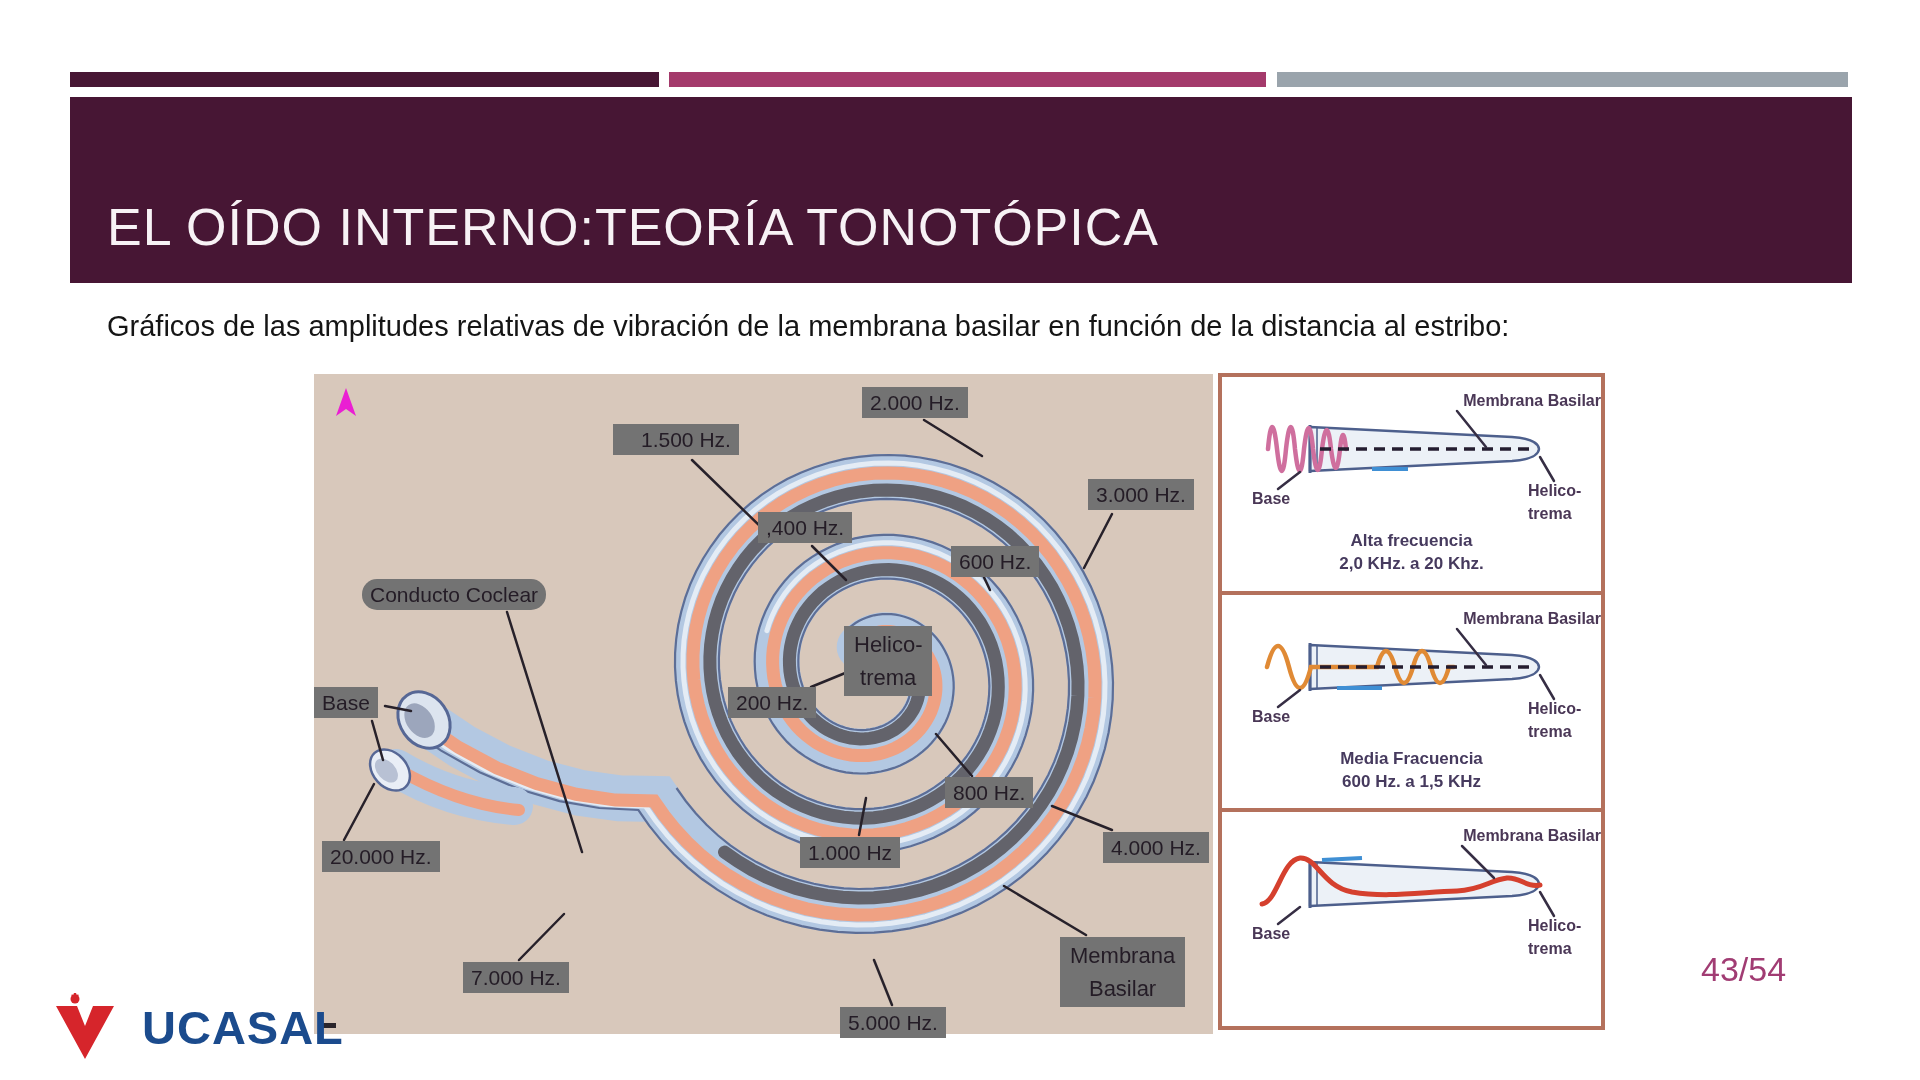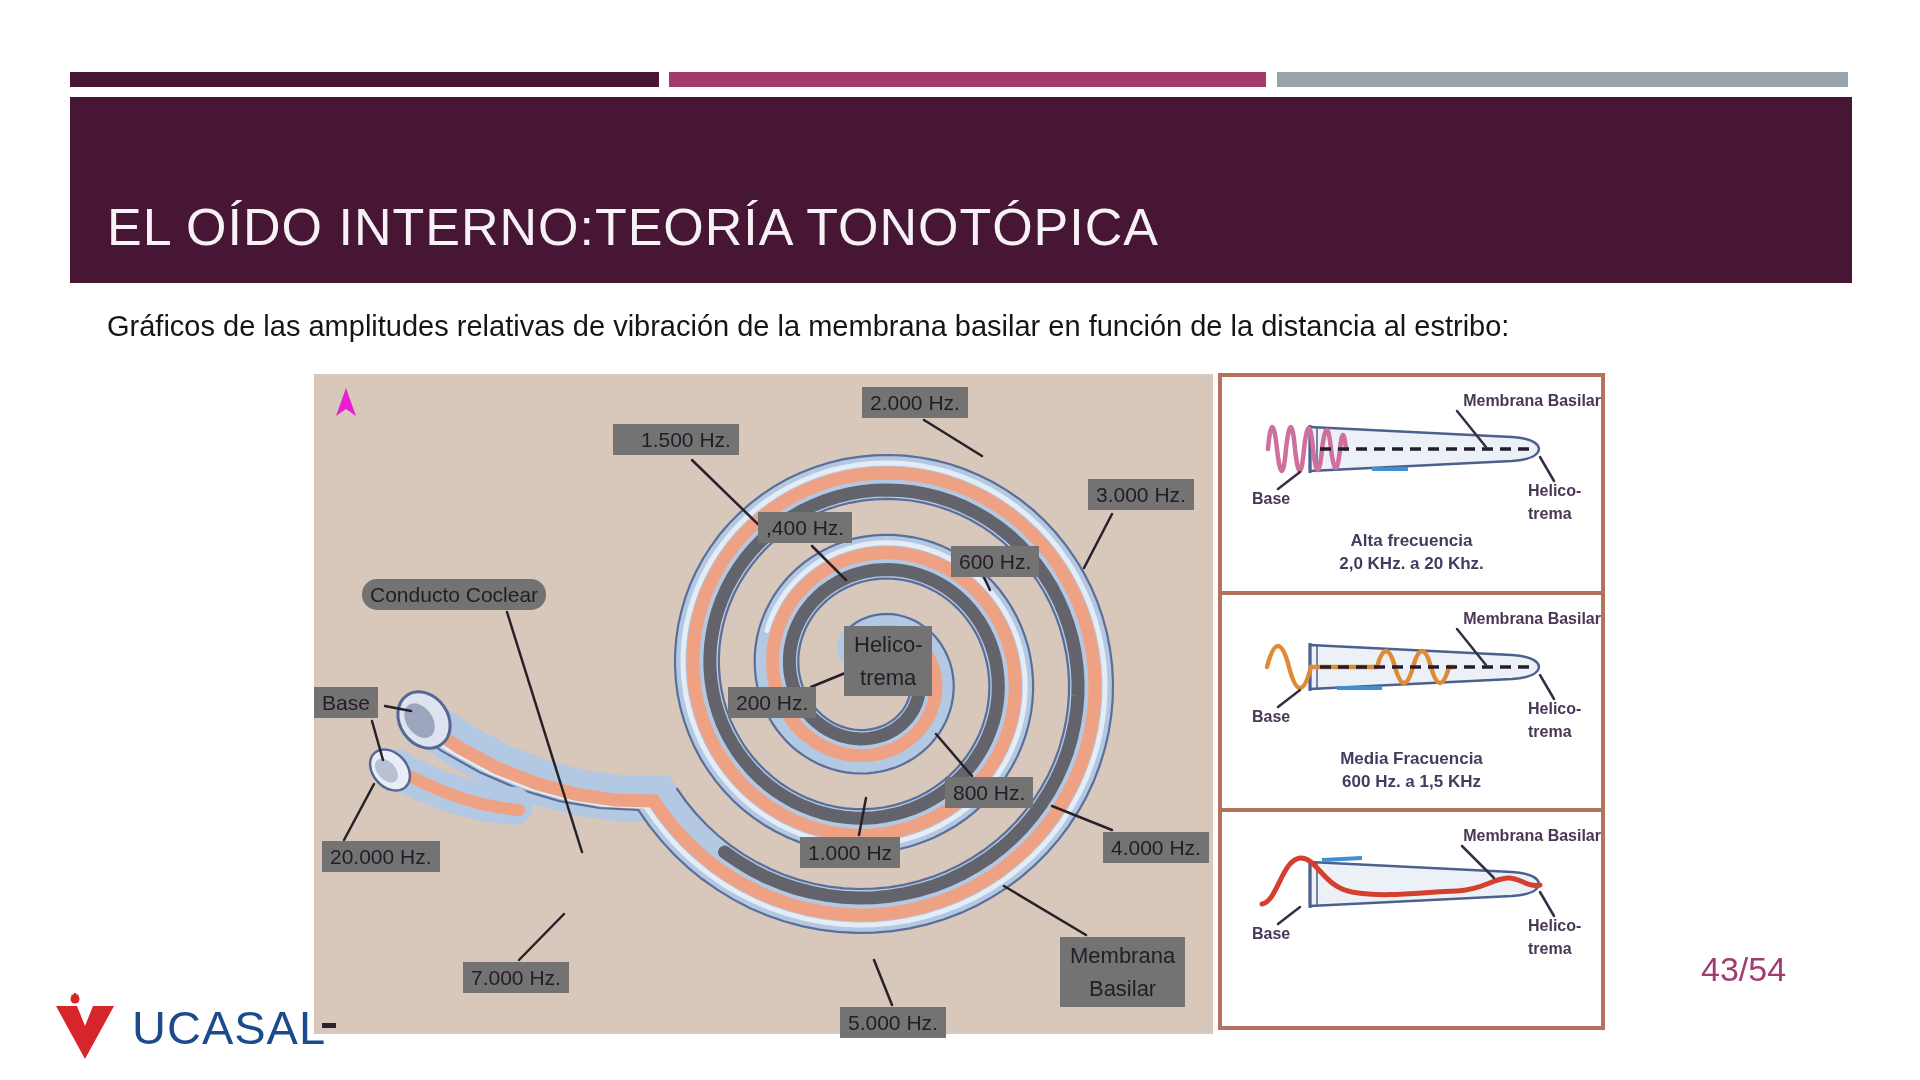--- a/index.html
+++ b/index.html
@@ -32,21 +32,21 @@
   .panel-section:last-child{border-bottom:none;}
   .plabel{position:absolute;color:#4a3756;font-weight:bold;font-size:16px;line-height:20px;white-space:nowrap;}
   .p-title{left:0;right:0;top:14px;text-align:right;margin-left:28px;}
   .p-base{left:30px;top:112px;}
   .p-helico{left:306px;top:102px;line-height:23px;}
   .p-caption{left:0;right:0;top:152px;text-align:center;color:#463a5e;font-weight:bold;font-size:17px;line-height:23px;}
 
   
   .page-number{position:absolute;left:1701px;top:950px;color:#a13c73;font-size:34px;font-weight:400;}
   .logo{position:absolute;left:55px;top:993px;display:flex;align-items:center;}
-  .logo-text{color:#1b4b8d;font-weight:normal;font-size:47px;letter-spacing:1px;margin-left:15px;}
+  .logo-text{color:#1b4b8d;font-weight:bold;font-size:47px;letter-spacing:1px;margin-left:25px;}
 </style>
 </head>
 <body>
 
 <div id="stage">
 
   <div class="accent-bar bar-dark"></div>
   <div class="accent-bar bar-pink"></div>
   <div class="accent-bar bar-gray"></div>
 

